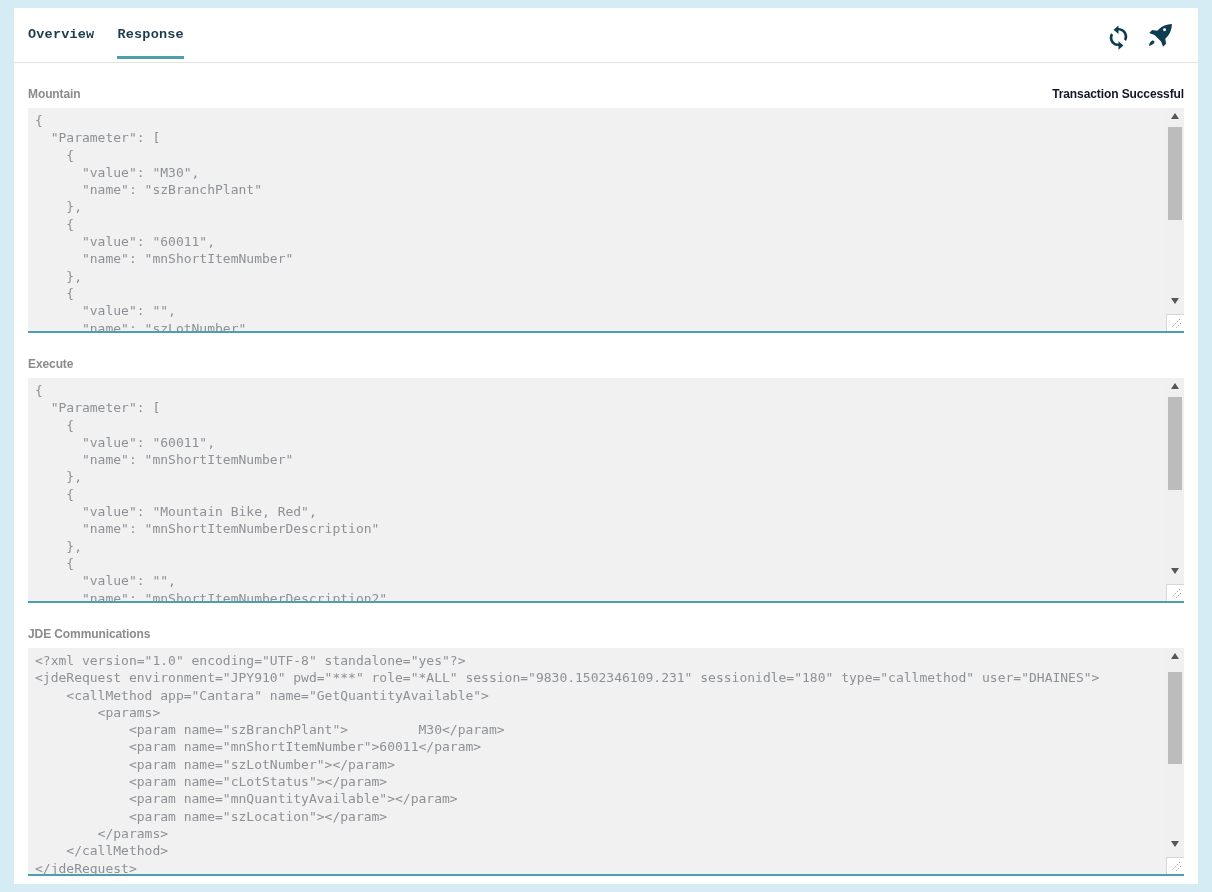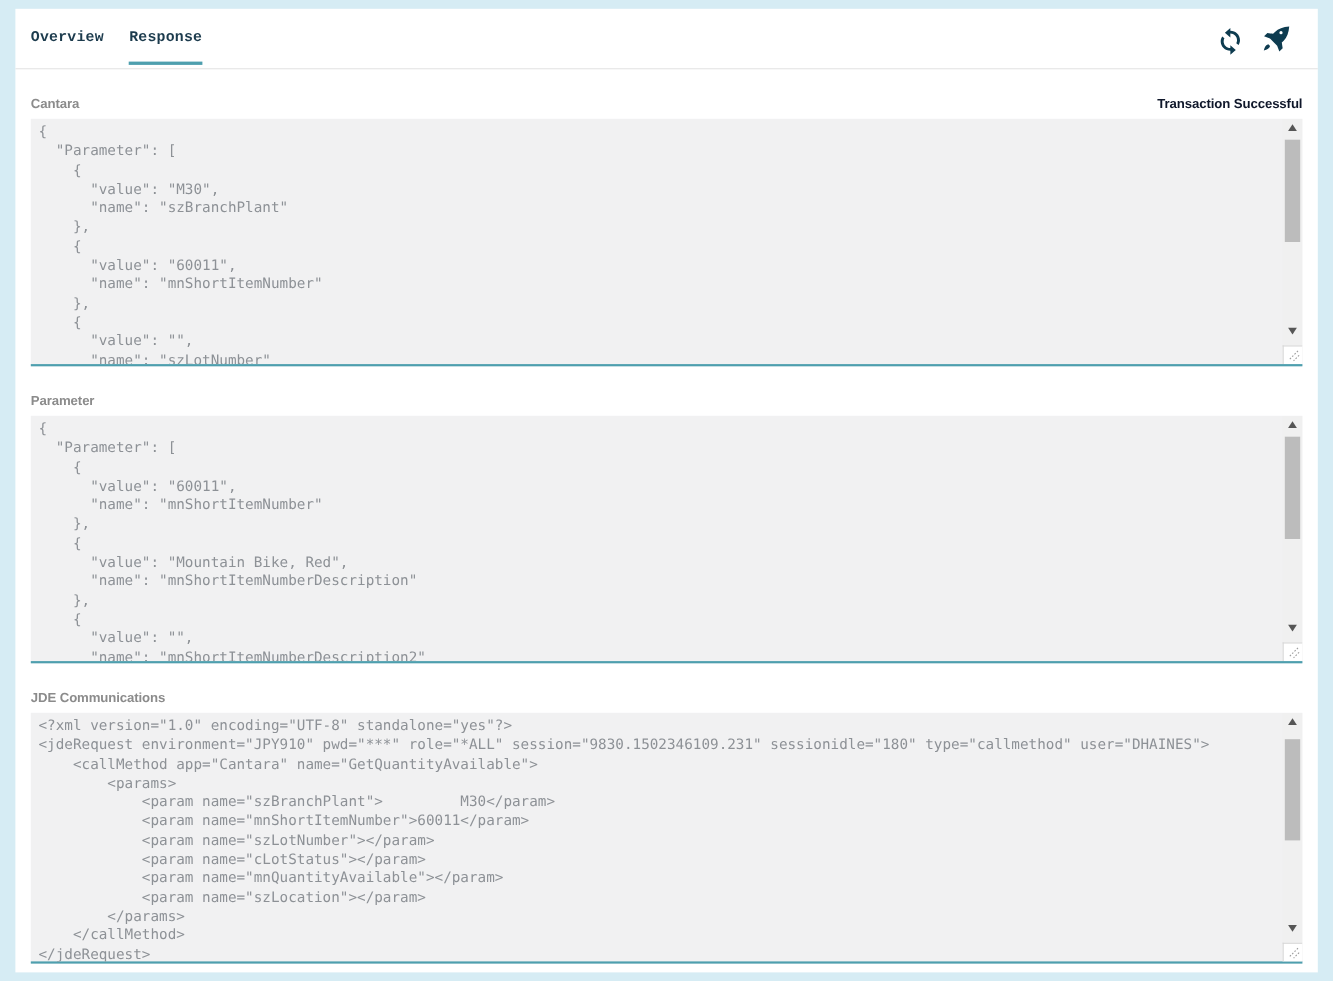--- a/index.html
+++ b/index.html
@@ -126,21 +126,21 @@
             <path d="M6 15.6c-1.8.5-3 2.1-3.5 4.9 2.8-.5 4.4-1.7 4.9-3.5L6 15.6z"></path>
           </svg>
         </span>
       </div>
     </div>
   </div>
 
   <div class="content">
 
     <div class="section-head first">
-      <div class="sec-label">Cantara</div>
+      <div class="sec-label">Mountain</div>
       <div class="status-ok">Transaction Successful</div>
     </div>
     <div class="codebox h225">
       <div class="code">{
   "Parameter": [
     {
       "value": "M30",
       "name": "szBranchPlant"
     },
     {
@@ -160,21 +160,21 @@
           </div>
       </div>
       <div class="resize-grip">
         <svg width="12" height="12" viewBox="0 0 12 12">
           <path d="M10 2 L2 10 M11 6 L6 11" stroke="#9a9a9a" stroke-width="1" fill="none" stroke-dasharray="1.5,1.5"></path>
         </svg>
       </div>
     </div>
 
     <div class="section-head">
-      <div class="sec-label">Parameter</div>
+      <div class="sec-label">Execute</div>
     </div>
     <div class="codebox h225">
       <div class="code">{
   "Parameter": [
     {
       "value": "60011",
       "name": "mnShortItemNumber"
     },
     {
       "value": "Mountain Bike, Red",

